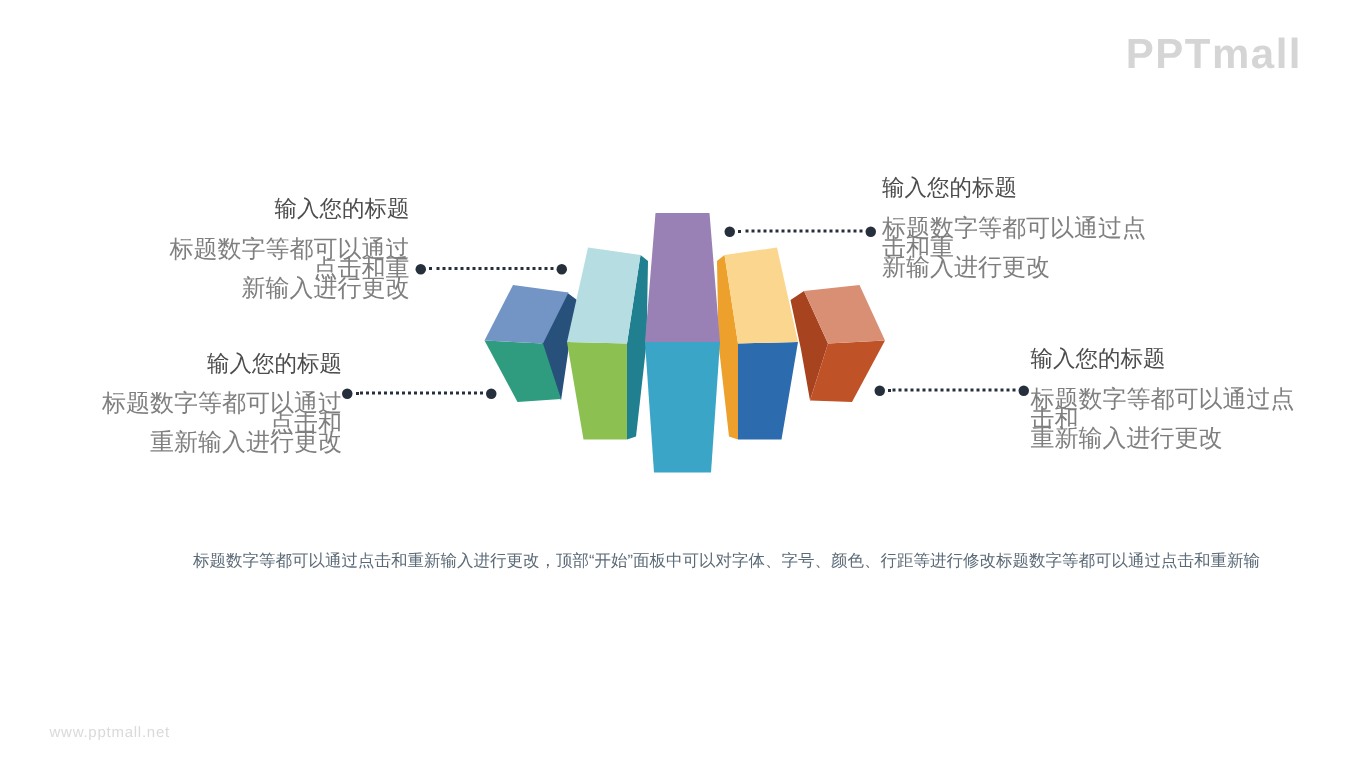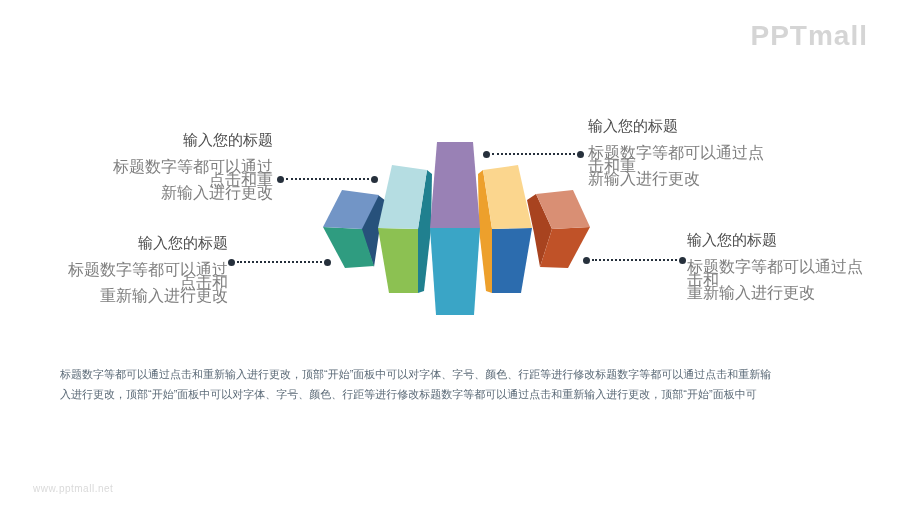--- a/index.html
+++ b/index.html
@@ -24,21 +24,21 @@
   .label.mr{left:687px;top:231px;width:180px;text-align:left;}
   .connector{position:absolute;display:flex;align-items:center;height:8px;}
   .cdot{width:7px;height:7px;border-radius:50%;background:var(--connector,#26303c);flex:none;}
   .cline{flex:1;border-top:2px dotted var(--connector,#26303c);margin:0 2px;}
   .connector.tl{left:277px;top:175px;width:101px;}
   .connector.ml{left:228px;top:258px;width:103px;}
   .connector.tr{left:483px;top:150px;width:101px;}
   .connector.mr{left:583px;top:256px;width:103px;}
   .bars{position:absolute;left:0;top:0;width:900px;height:506px;}
   .body-text{
-    position:absolute;left:60px;top:364px;width:780px;text-align:left;
+    position:absolute;left:60px;top:364px;width:780px;text-align:right;
     font-size:11px;line-height:20px;color:var(--body_text,#5b6a77);
   }
   .body-text div{white-space:nowrap;}
 </style>
 </head>
 <body>
 
 <div class="slide">
 
   <div class="logo">PPTmall</div>
@@ -118,18 +118,17 @@
       <polygon points="536,194 573,190 590,227 552,229" fill="#D98F74"></polygon>
     </g>
     <g>
       <polygon points="437,142 473,142 480,228 430,228" fill="#9981B5"></polygon>
       <polygon points="430,228 480,228 474,315 436,315" fill="#3AA5C6"></polygon>
     </g>
   </svg>
 
   <div class="body-text">
     <div>标题数字等都可以通过点击和重新输入进行更改，顶部“开始”面板中可以对字体、字号、颜色、行距等进行修改标题数字等都可以通过点击和重新输</div>
-    <div>入进行更改，顶部“开始”面板中可以对字体、字号、颜色、行距等进行修改标题数字等都可以通过点击和重新输入进行更改，顶部“开始”面板中可</div>
   </div>
 
   <div class="watermark">www.pptmall.net</div>
 
 </div>
 
 </body></html>

